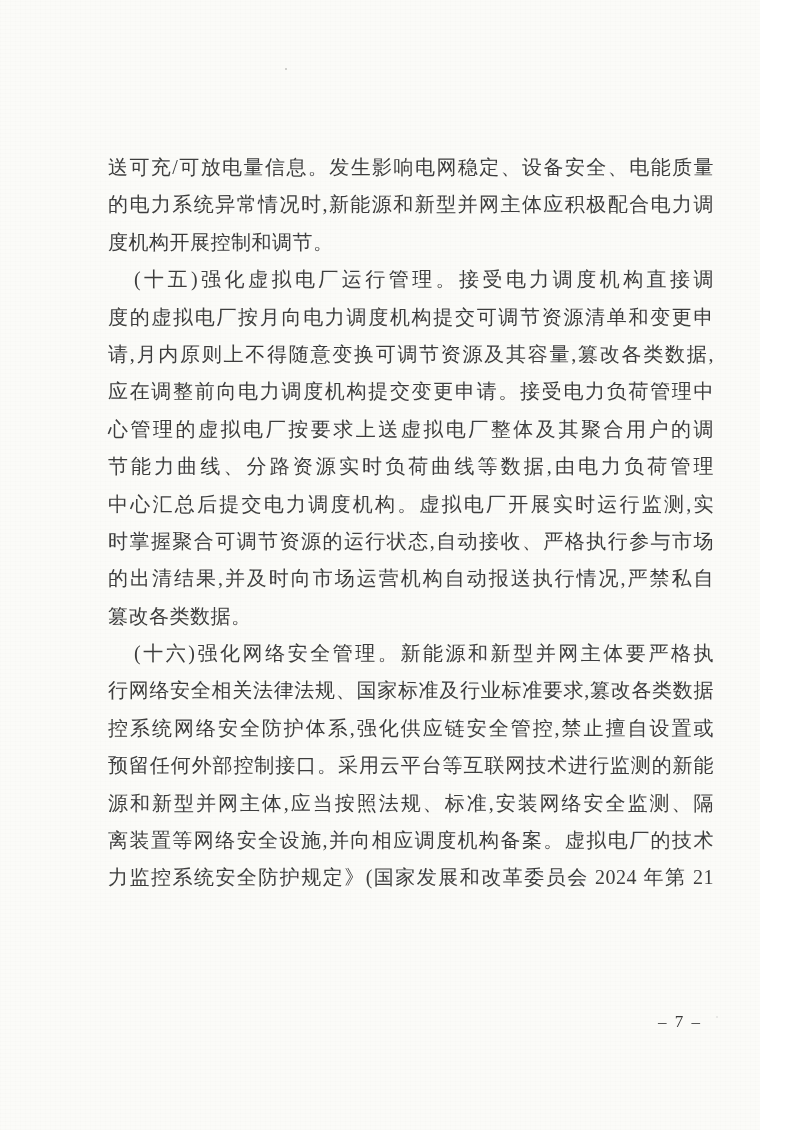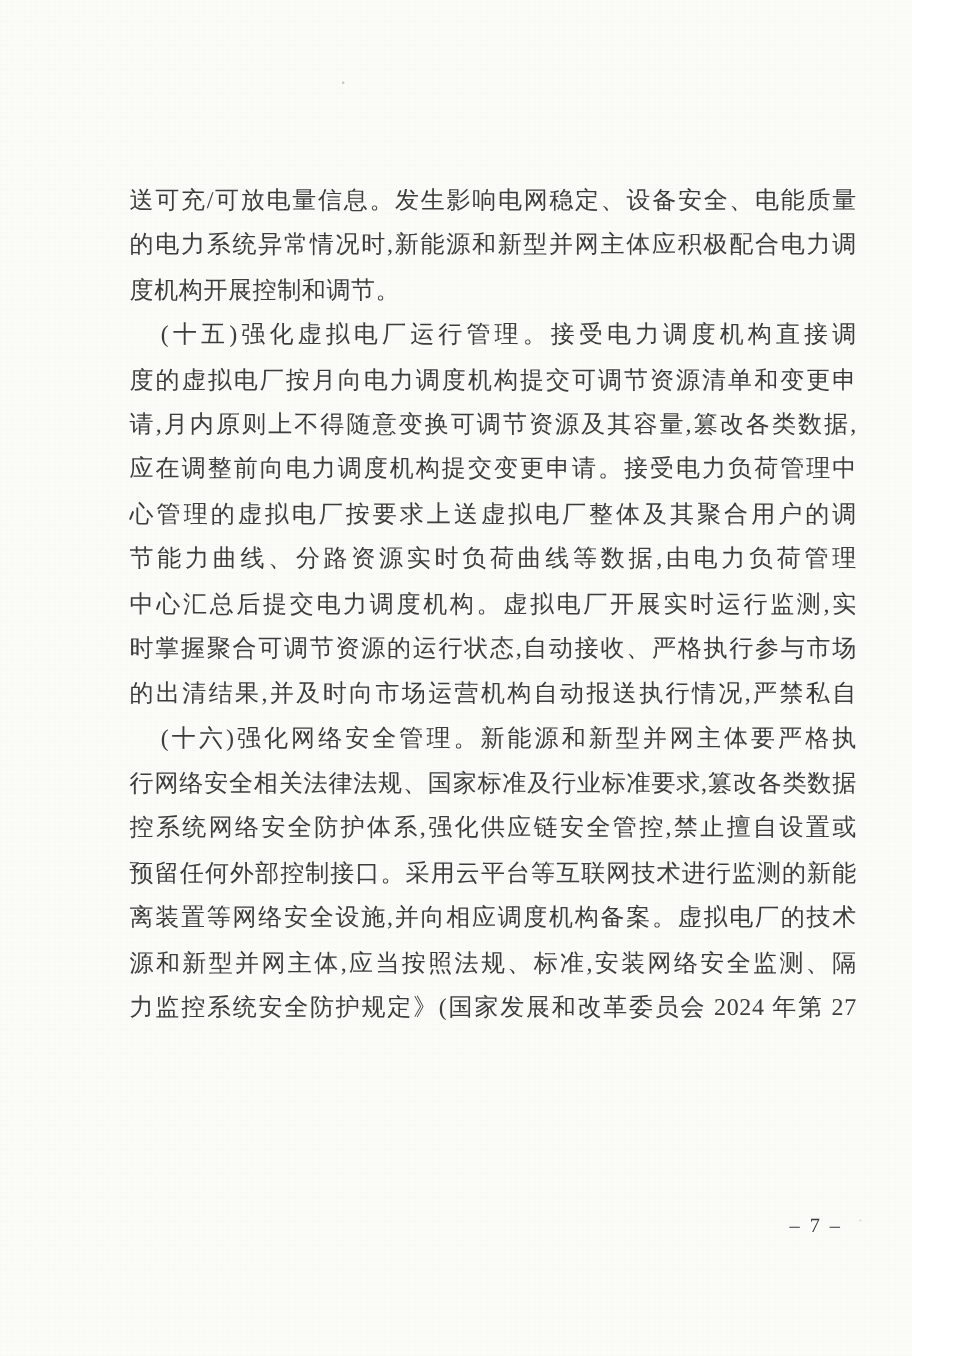--- a/index.html
+++ b/index.html
@@ -91,28 +91,29 @@
     <div class="paragraph">
       <div class="line indent">(十五)强化虚拟电厂运行管理。接受电力调度机构直接调</div>
       <div class="line">度的虚拟电厂按月向电力调度机构提交可调节资源清单和变更申</div>
       <div class="line">请,月内原则上不得随意变换可调节资源及其容量,篡改各类数据,</div>
       <div class="line">应在调整前向电力调度机构提交变更申请。接受电力负荷管理中</div>
       <div class="line">心管理的虚拟电厂按要求上送虚拟电厂整体及其聚合用户的调</div>
       <div class="line">节能力曲线、分路资源实时负荷曲线等数据,由电力负荷管理</div>
       <div class="line">中心汇总后提交电力调度机构。虚拟电厂开展实时运行监测,实</div>
       <div class="line">时掌握聚合可调节资源的运行状态,自动接收、严格执行参与市场</div>
       <div class="line">的出清结果,并及时向市场运营机构自动报送执行情况,严禁私自</div>
+      <div class="line end">篡改各类数据。</div>
     </div>
 
     <div class="paragraph">
       <div class="line indent">(十六)强化网络安全管理。新能源和新型并网主体要严格执</div>
       <div class="line">行网络安全相关法律法规、国家标准及行业标准要求,篡改各类数据</div>
       <div class="line">控系统网络安全防护体系,强化供应链安全管控,禁止擅自设置或</div>
       <div class="line">预留任何外部控制接口。采用云平台等互联网技术进行监测的新能</div>
+      <div class="line">源和新型并网主体,应当按照法规、标准,安装网络安全监测、隔</div>
       <div class="line">离装置等网络安全设施,并向相应调度机构备案。虚拟电厂的技术</div>
-      <div class="line">源和新型并网主体,应当按照法规、标准,安装网络安全监测、隔</div>
-      <div class="line">力监控系统安全防护规定》(国家发展和改革委员会 2024 年第 27</div>
+      <div class="line">力监控系统安全防护规定》(国家发展和改革委员会 2024 年第 21</div>
     </div>
 
   </div>
 
   <div class="page-number">– 7 –</div>
 </div>
 
 </body></html>

